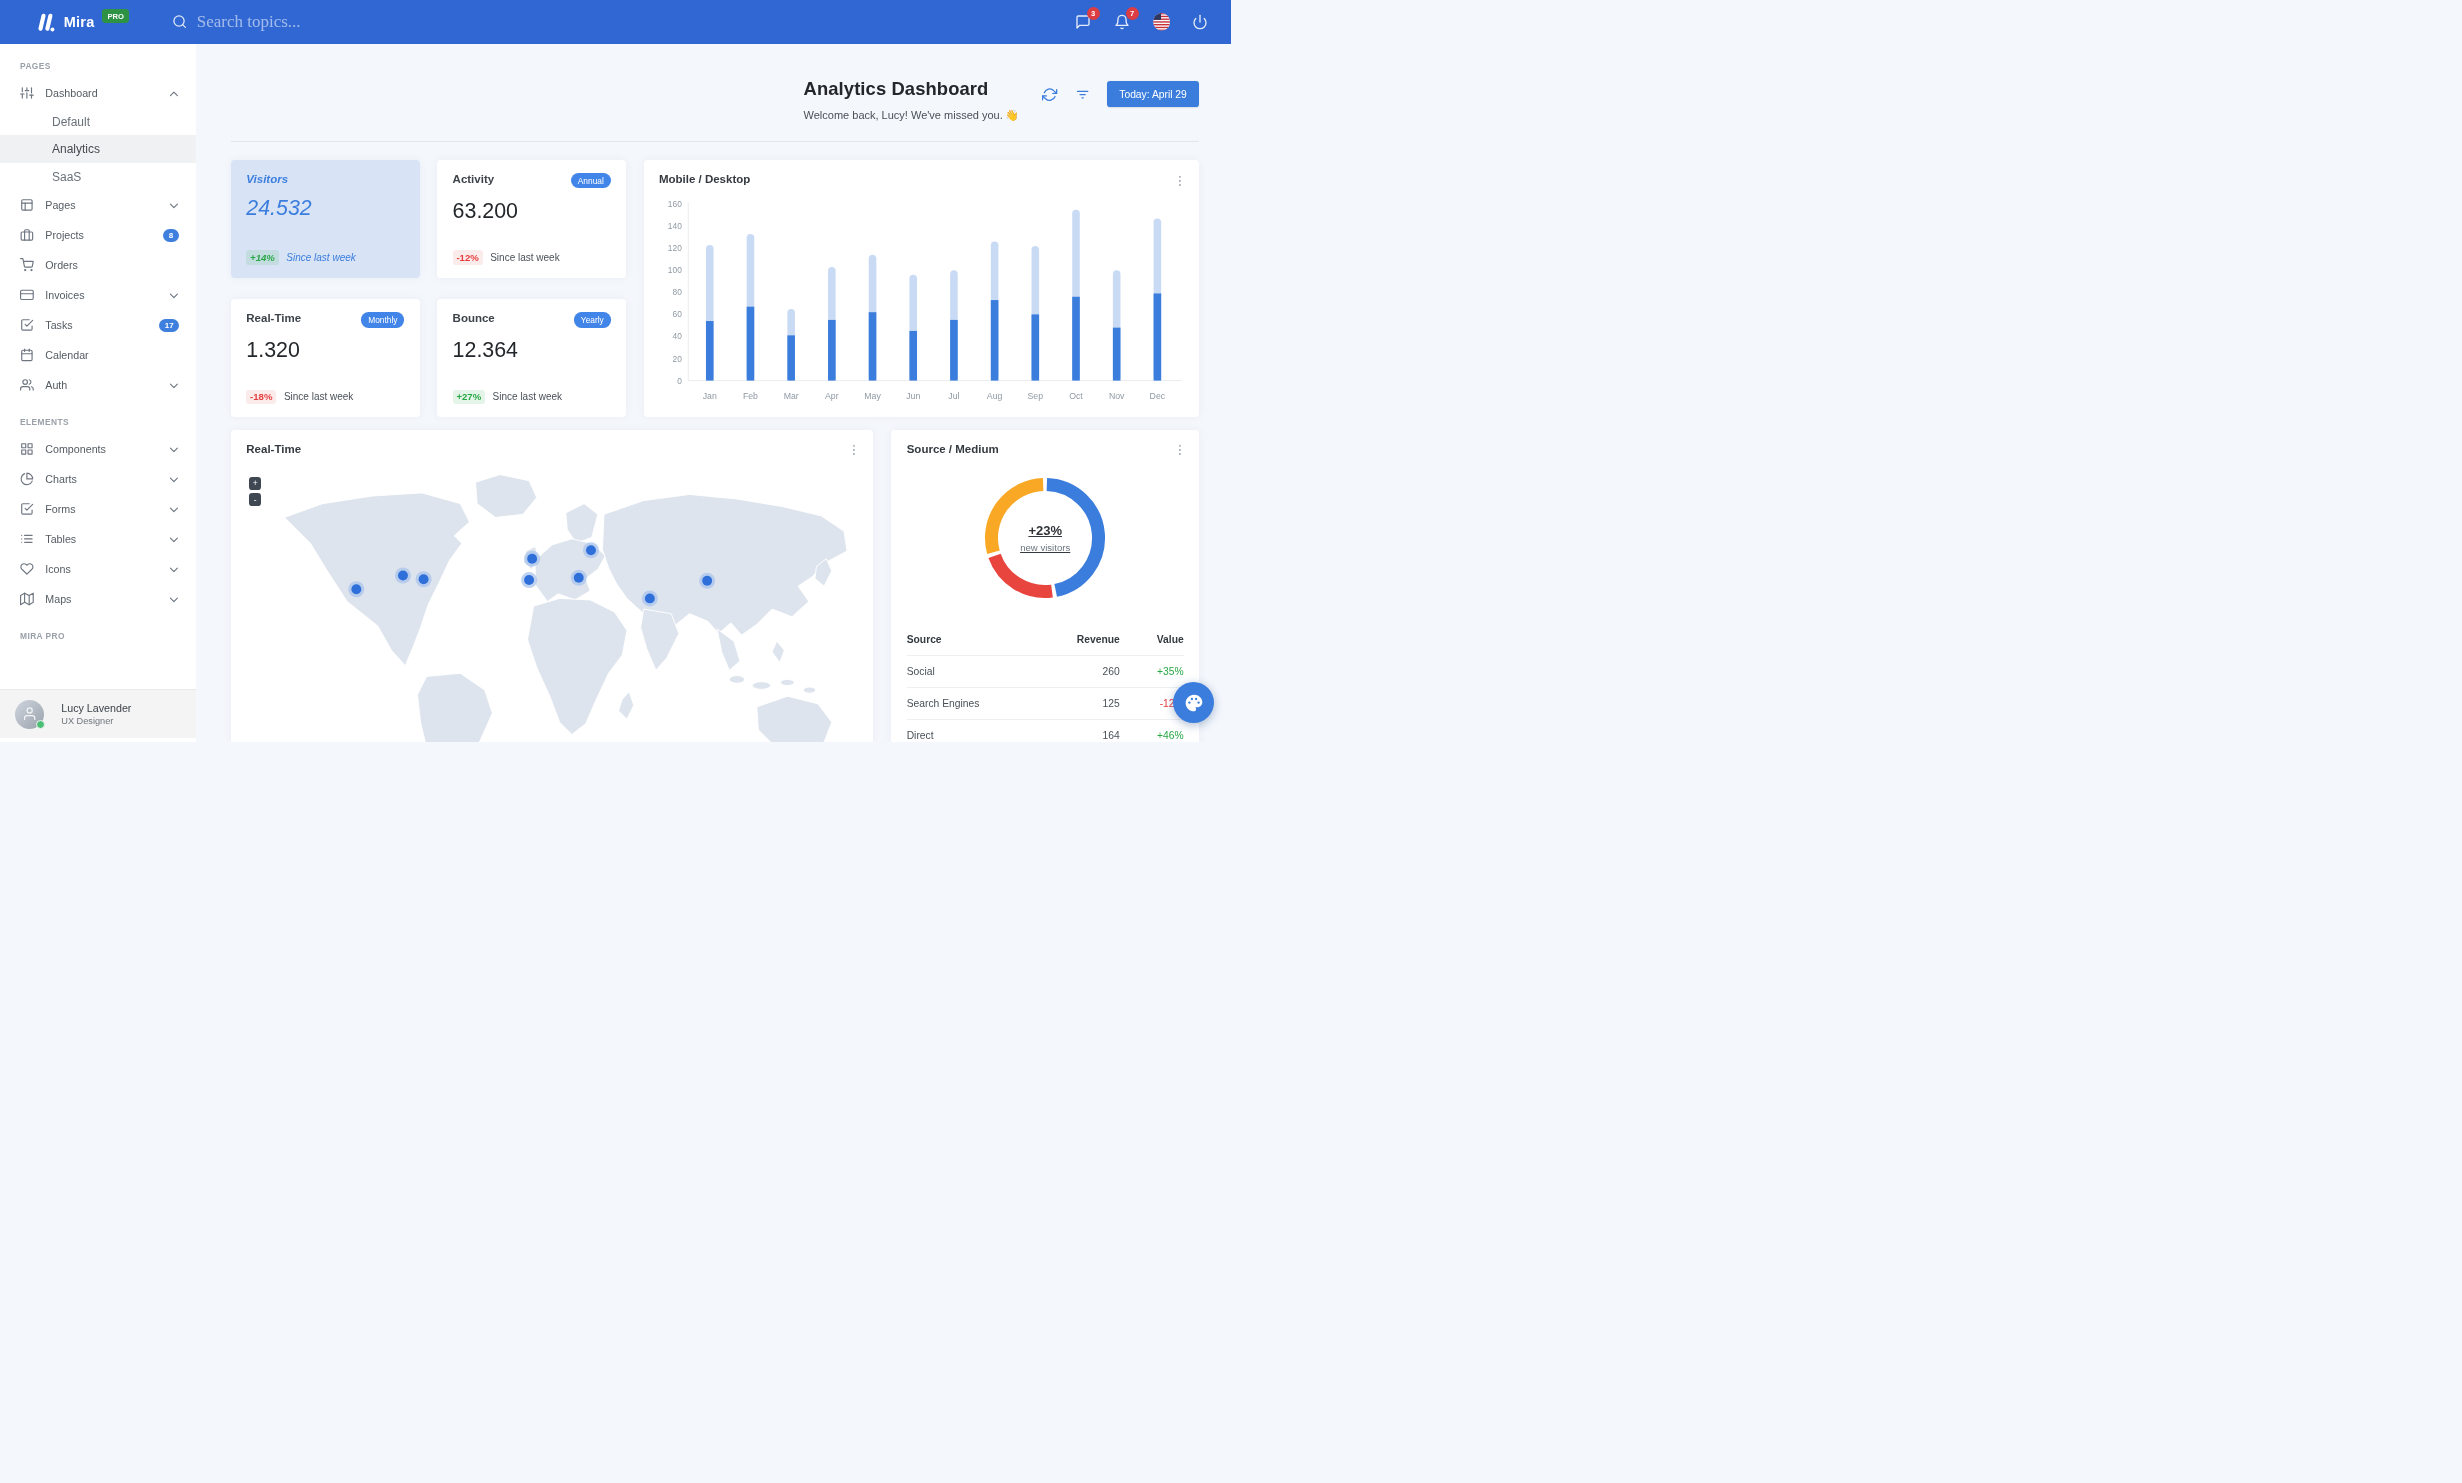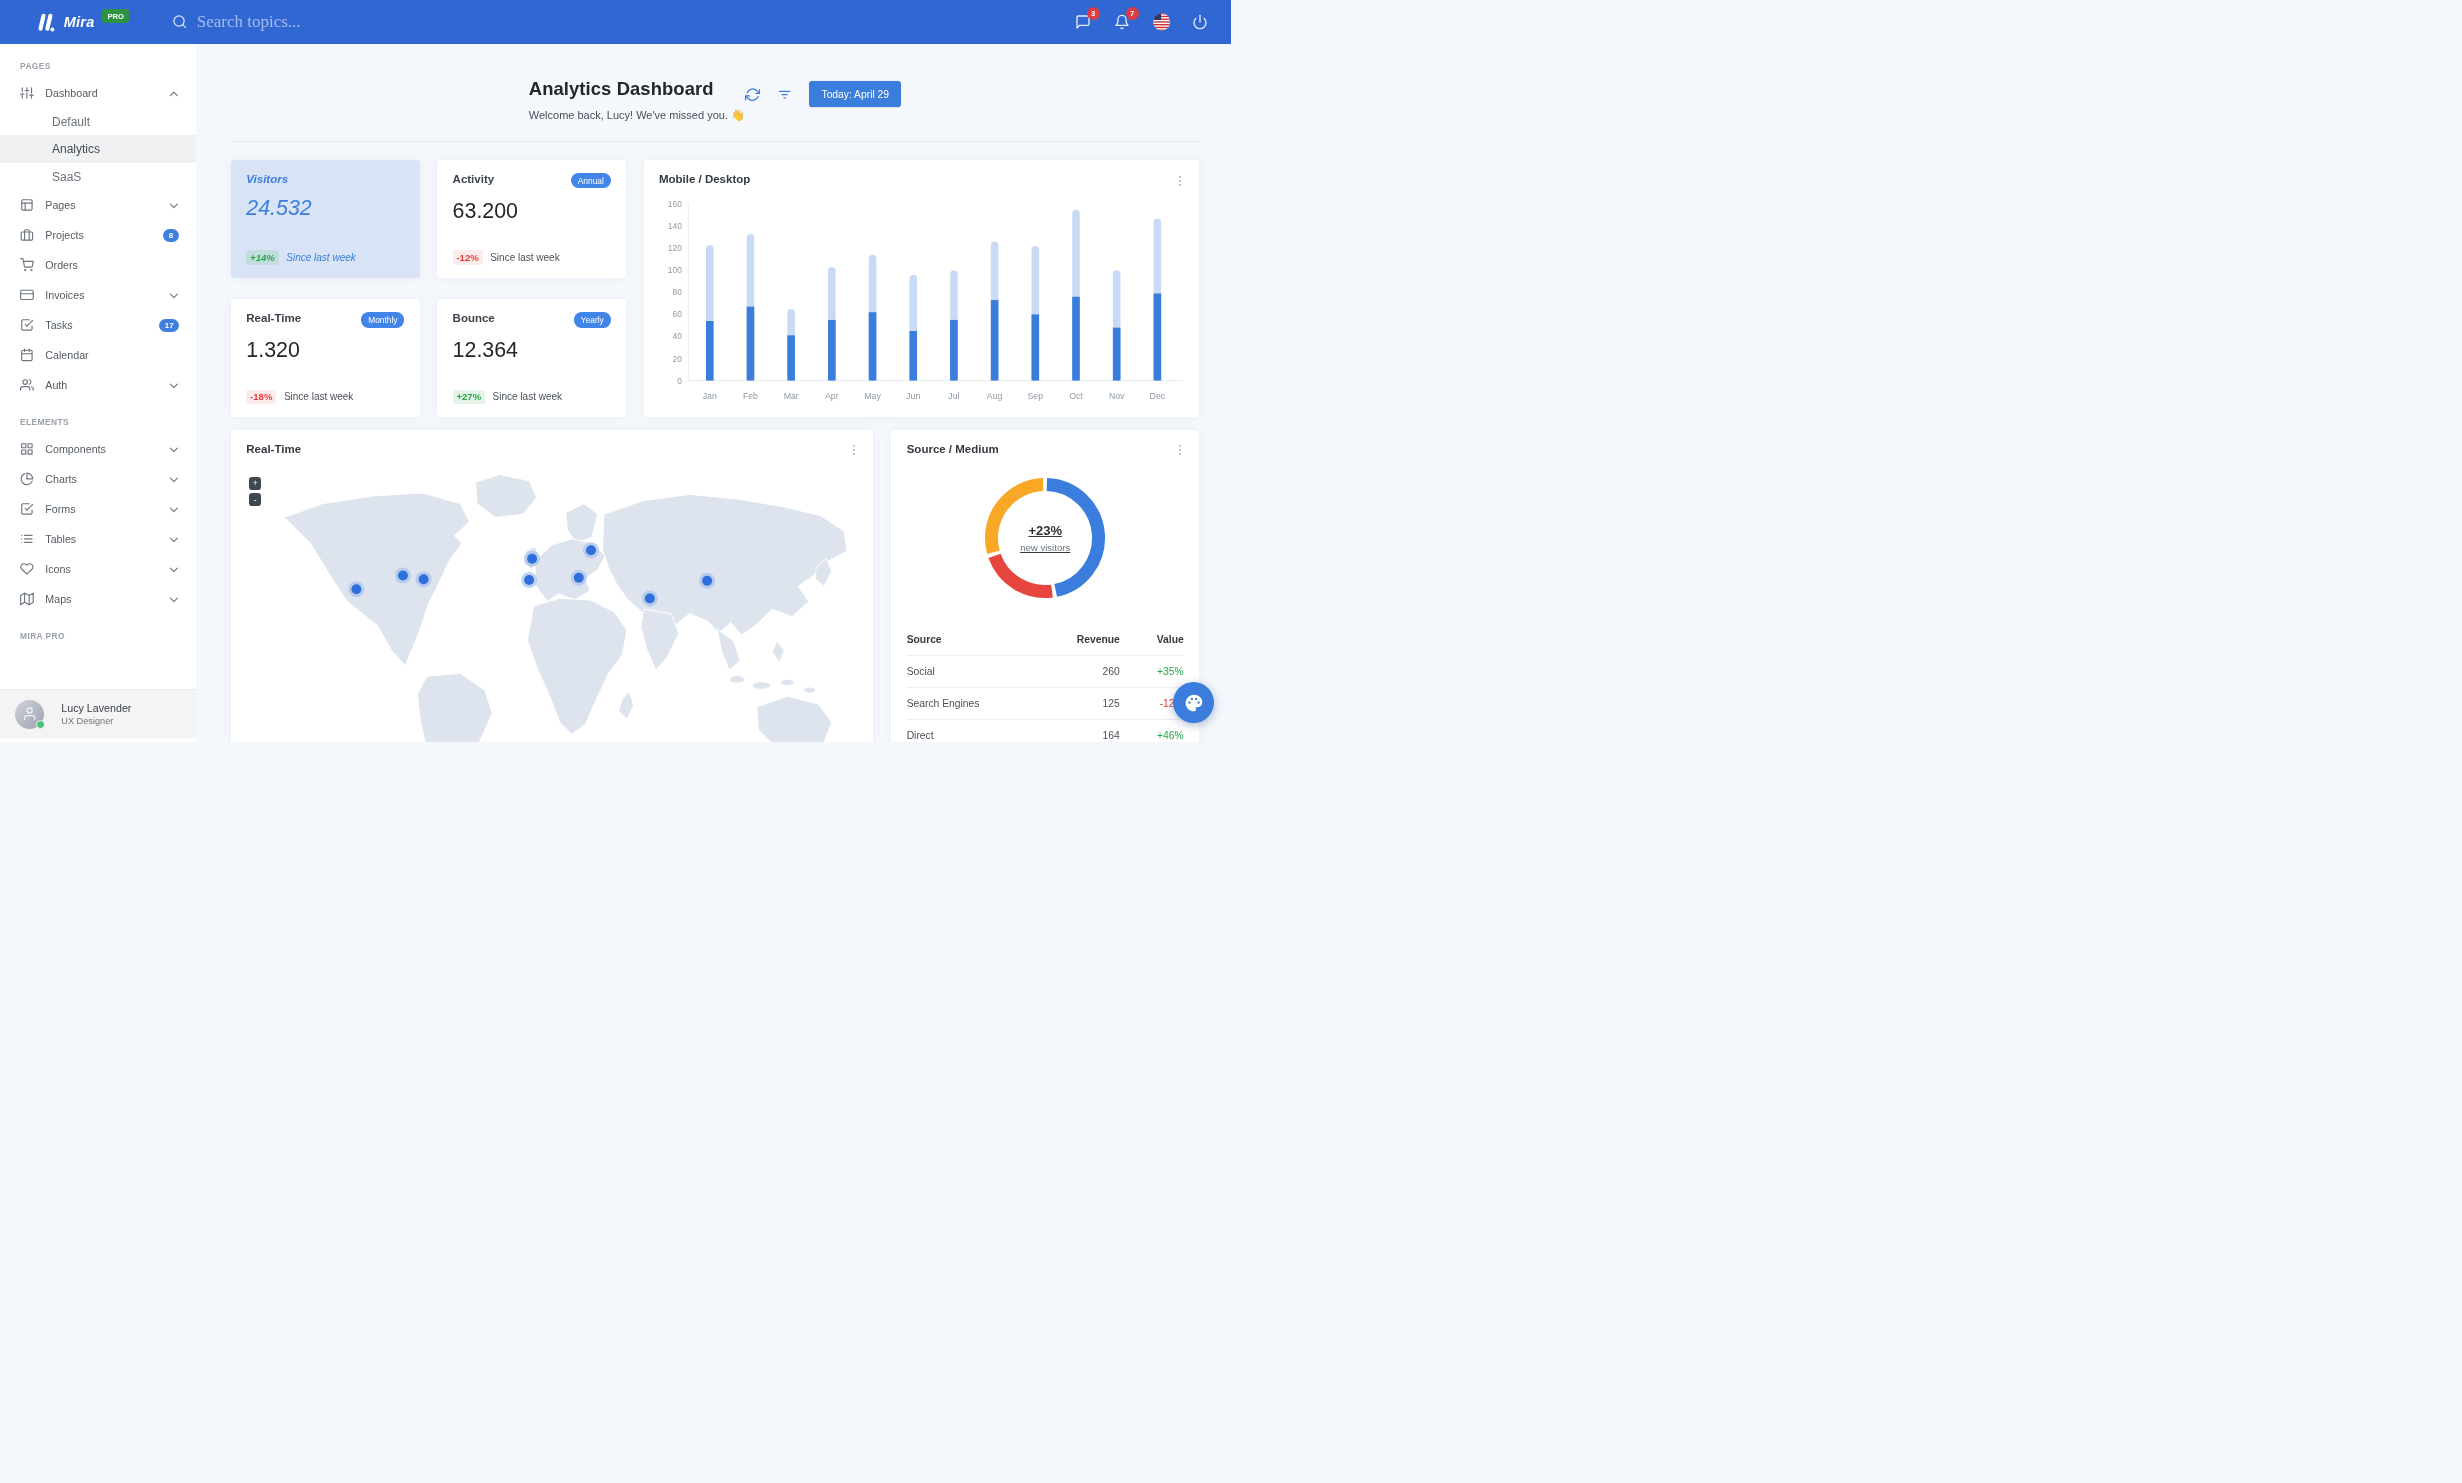--- a/index.html
+++ b/index.html
@@ -3,21 +3,21 @@
 <meta charset="utf-8">
 <style>
   * { margin:0; padding:0; box-sizing:border-box; }
   html,body { width:1231px; height:742px; overflow:hidden; }
   body { font-family:"Liberation Sans","DejaVu Sans",sans-serif; background:#f4f7fc; color:#343a40; position:relative; }
   svg.fi { fill:none; stroke:currentColor; stroke-width:2; stroke-linecap:round; stroke-linejoin:round; display:block; }
 
   
   .navbar { position:absolute; top:0; left:0; right:0; height:44px; background:#3067d3; display:flex; align-items:center; z-index:30; }
   .brand { display:flex; align-items:center; padding-left:34px; cursor:pointer; }
-  .brand-name { color:#fff; font-size:14.5px; font-weight:600; margin-left:9.2px; letter-spacing:0.2px;font-style:italic; }
+  .brand-name { color:#fff; font-size:14.5px; font-weight:600; margin-left:9.2px; letter-spacing:0.2px; }
   .brand-badge { background:#2e9245; color:#fff; font-size:7.6px; font-weight:700; padding:2.3px 5.4px; border-radius:3.1px; margin-left:7.6px; transform:translateY(-6.1px); }
   .nav-search { display:flex; align-items:center; margin-left:43px; gap:9.2px; }
   .nav-search .fi { width:15.3px; height:15.3px; color:rgba(255,255,255,.85); }
   .search-input { background:transparent; border:none; outline:none; color:#fff; font-size:17px; width:199px; font-family:Liberation Serif, serif; }
   .search-input::placeholder { color:rgba(255,255,255,.55); }
   .nav-right { margin-left:auto; display:flex; align-items:center; gap:20.6px; padding-right:21.4px; }
   .nav-ic { position:relative; background:none; border:none; cursor:pointer; color:rgba(255,255,255,.88); width:18.4px; height:18.4px; }
   .nav-ic .fi { width:16px; height:16px; margin:0.8px auto; }
   .nav-badge { position:absolute; top:-5.4px; right:-6.9px; background:#dc3d43; color:#fff; border-radius:50%; width:13px; height:13px; font-size:7.6px; font-weight:700; display:flex; align-items:center; justify-content:center; }
   .flag-wrap { width:17.6px; height:17.6px; border-radius:50%; overflow:hidden; display:block; margin:0 auto; }
@@ -33,21 +33,21 @@
   .side-sub.active { background:#f0f1f2; color:#454b51; }
   .side-footer { position:absolute; left:0; right:0; bottom:4px; height:49px; background:#f4f4f5; border-top:0.8px solid #e9eaeb; display:flex; align-items:center; gap:17px; padding:0 15.3px; }
   .avatar { position:relative; width:29px; height:29px; border-radius:50%; background:linear-gradient(135deg,#cfd5dd,#9aa2ad); flex:none; display:flex; align-items:center; justify-content:center; color:#f2f4f6; }
   .avatar .fi { width:15.3px; height:15.3px; }
   .status-dot { position:absolute; right:-0.8px; bottom:-0.8px; width:9.2px; height:9.2px; border-radius:50%; background:#4bbf73; border:1.5px solid #f4f4f5; }
   .u-name { font-size:10.7px; color:#3d4349; font-weight:500; }
   .u-role { font-size:9.2px; color:#70767d; margin-top:2.3px; }
 
   
   .main { position:absolute; top:44px; left:196px; right:0; bottom:0; padding:34px 32px 0 35px; }
-  .page-head { display:flex; justify-content:center; align-items:flex-start; }
+  .page-head { display:flex; justify-content:flex-end; align-items:flex-start;gap:23px; }
   .page-title { font-size:18.4px; font-weight:700; color:#23272b; letter-spacing:0.1px; }
   .page-sub { margin-top:9.2px; font-size:11px; color:#495057; }
   .head-actions { display:flex; align-items:center; gap:15.3px; margin-top:3.1px; }
   .ic-btn { background:none; border:none; cursor:pointer; color:#3b7ddd; width:17px; height:17px; }
   .ic-btn .fi { width:15.3px; height:15.3px; }
   .date-btn { background:#3b7ddd; border:none; color:#fff; font-size:10.3px; font-weight:500; font-family:inherit; padding:7.6px 12.2px; border-radius:3.1px; cursor:pointer; box-shadow:0 0.8px 1.5px rgba(0,0,0,.1); }
   .head-divider { border:none; border-top:0.8px solid #e2e7ed; margin-top:18.4px; }
 
   .card { background:#fff; border-radius:3.8px; box-shadow:0 0 9.2px rgba(18,38,63,.05); padding:13px 15.3px; position:relative; }
   .card-head { display:flex; justify-content:space-between; align-items:flex-start; }

